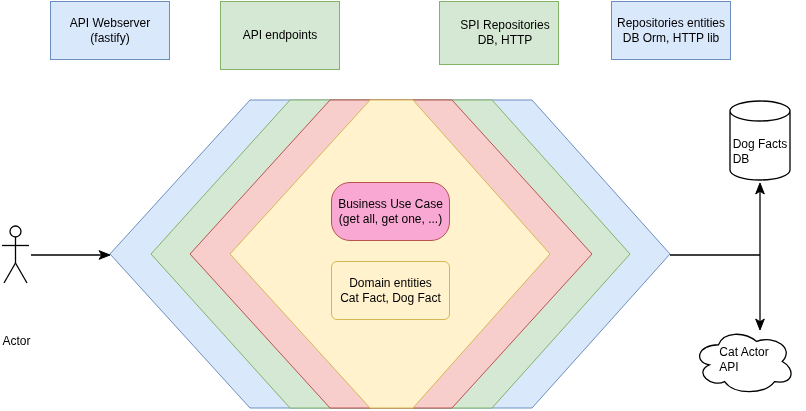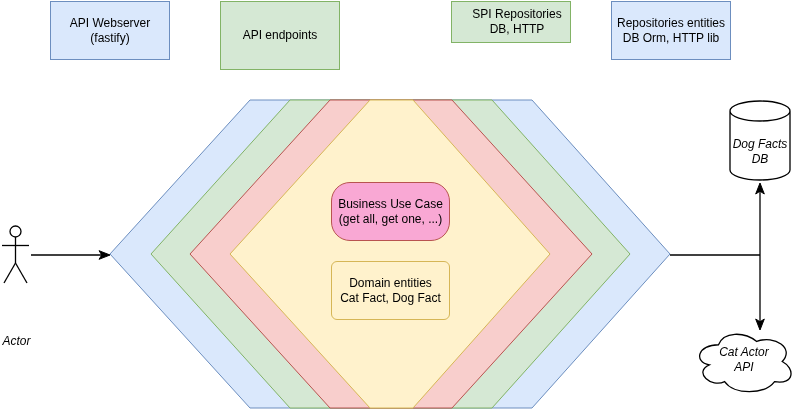--- a/index.html
+++ b/index.html
@@ -29,31 +29,29 @@
     white-space: pre-line;
     font-size: 12px;
     line-height: 1.25;
     color: #000000;
   }
   .label {
     position: absolute;
     display: flex;
     align-items: center;
     justify-content: center;
-    text-align: center;
     white-space: pre-line;
     font-size: 12px;
     line-height: 1.25;
     color: #000000;
-    font-style: italic;
   }
   
   .box-top-1 { left: 50px;  top: 1px; width: 120px; height: 59px; }
   .box-top-2 { left: 220px; top: 1px; width: 120px; height: 69px; }
-  .box-top-3 { left: 451px; top: 1px; width: 120px; height: 42px; padding-left: 12px; }
+  .box-top-3 { left: 439px; top: 1px; width: 120px; height: 64px; padding-left: 12px; }
   .box-top-4 { left: 611px; top: 1px; width: 120px; height: 59px; }
   
   .box-business { left: 331px; top: 182px; width: 119px; height: 59px; }
   .box-domain   { left: 331px; top: 261px; width: 119px; height: 59px; border-radius: 6px; }
   
   .label-db    { left: 731px; top: 134px; width: 58px; height: 36px; }
   .label-cloud { left: 697px; top: 340px; width: 94px; height: 40px; }
   
   .label-actor { left: 0px; top: 290px; width: 33px; height: 14px; margin-top: 44px; }
 </style>

